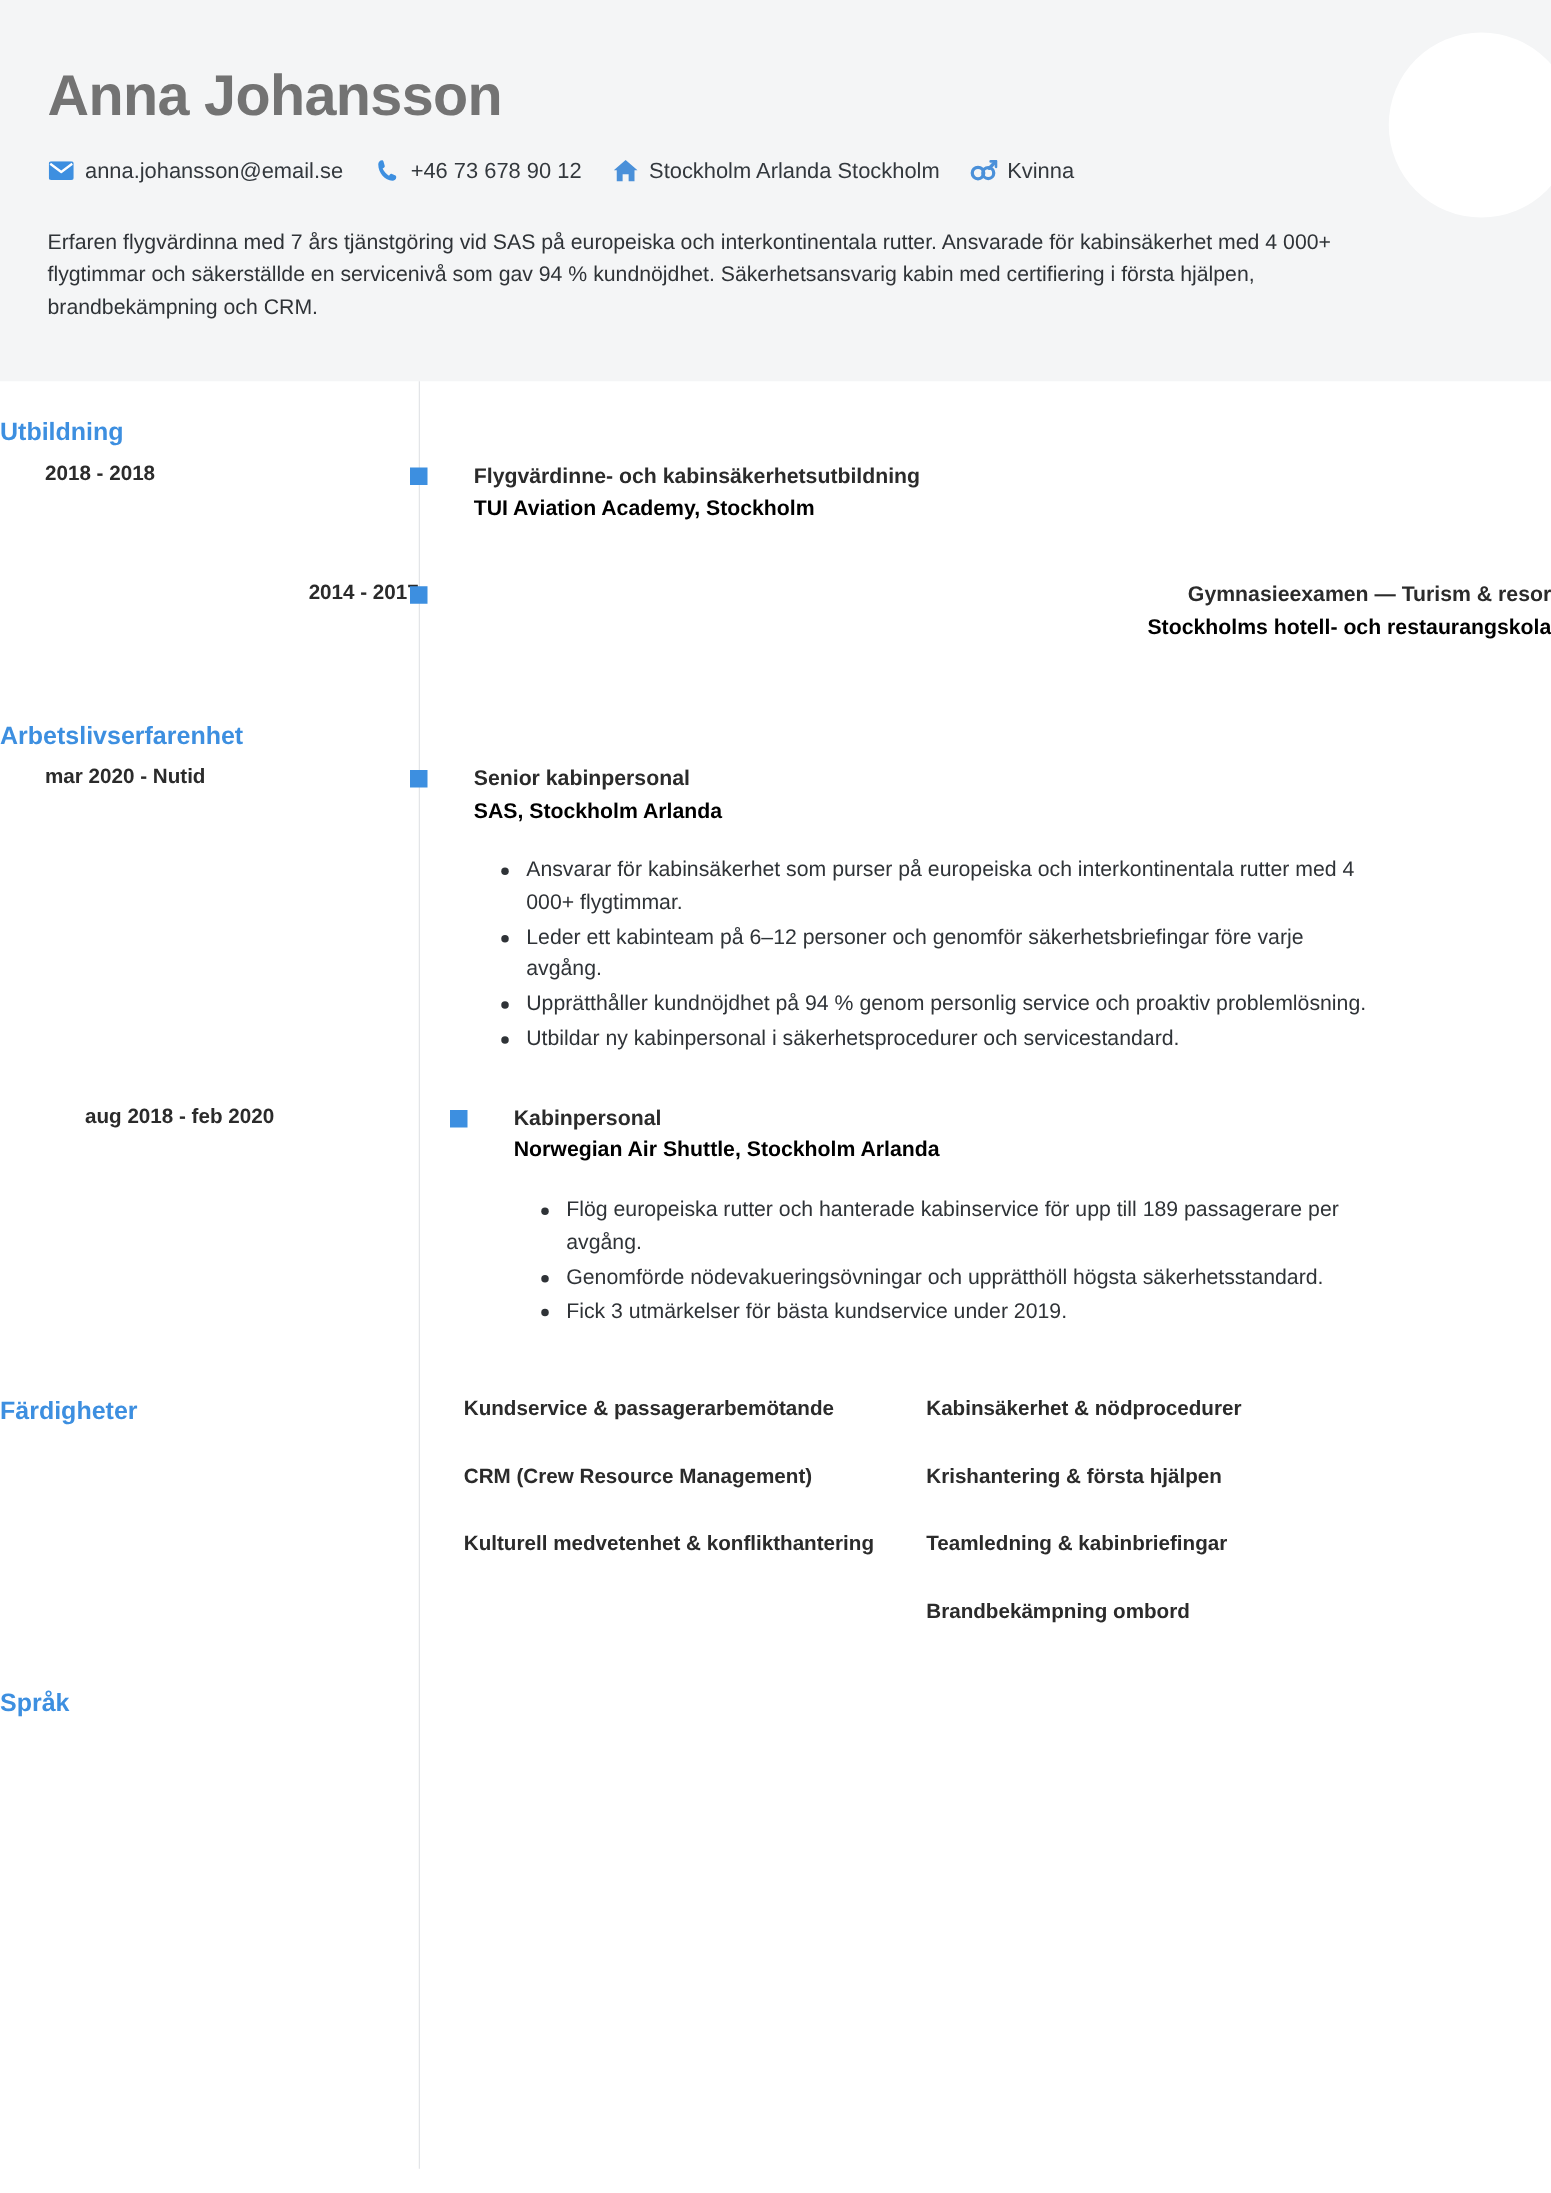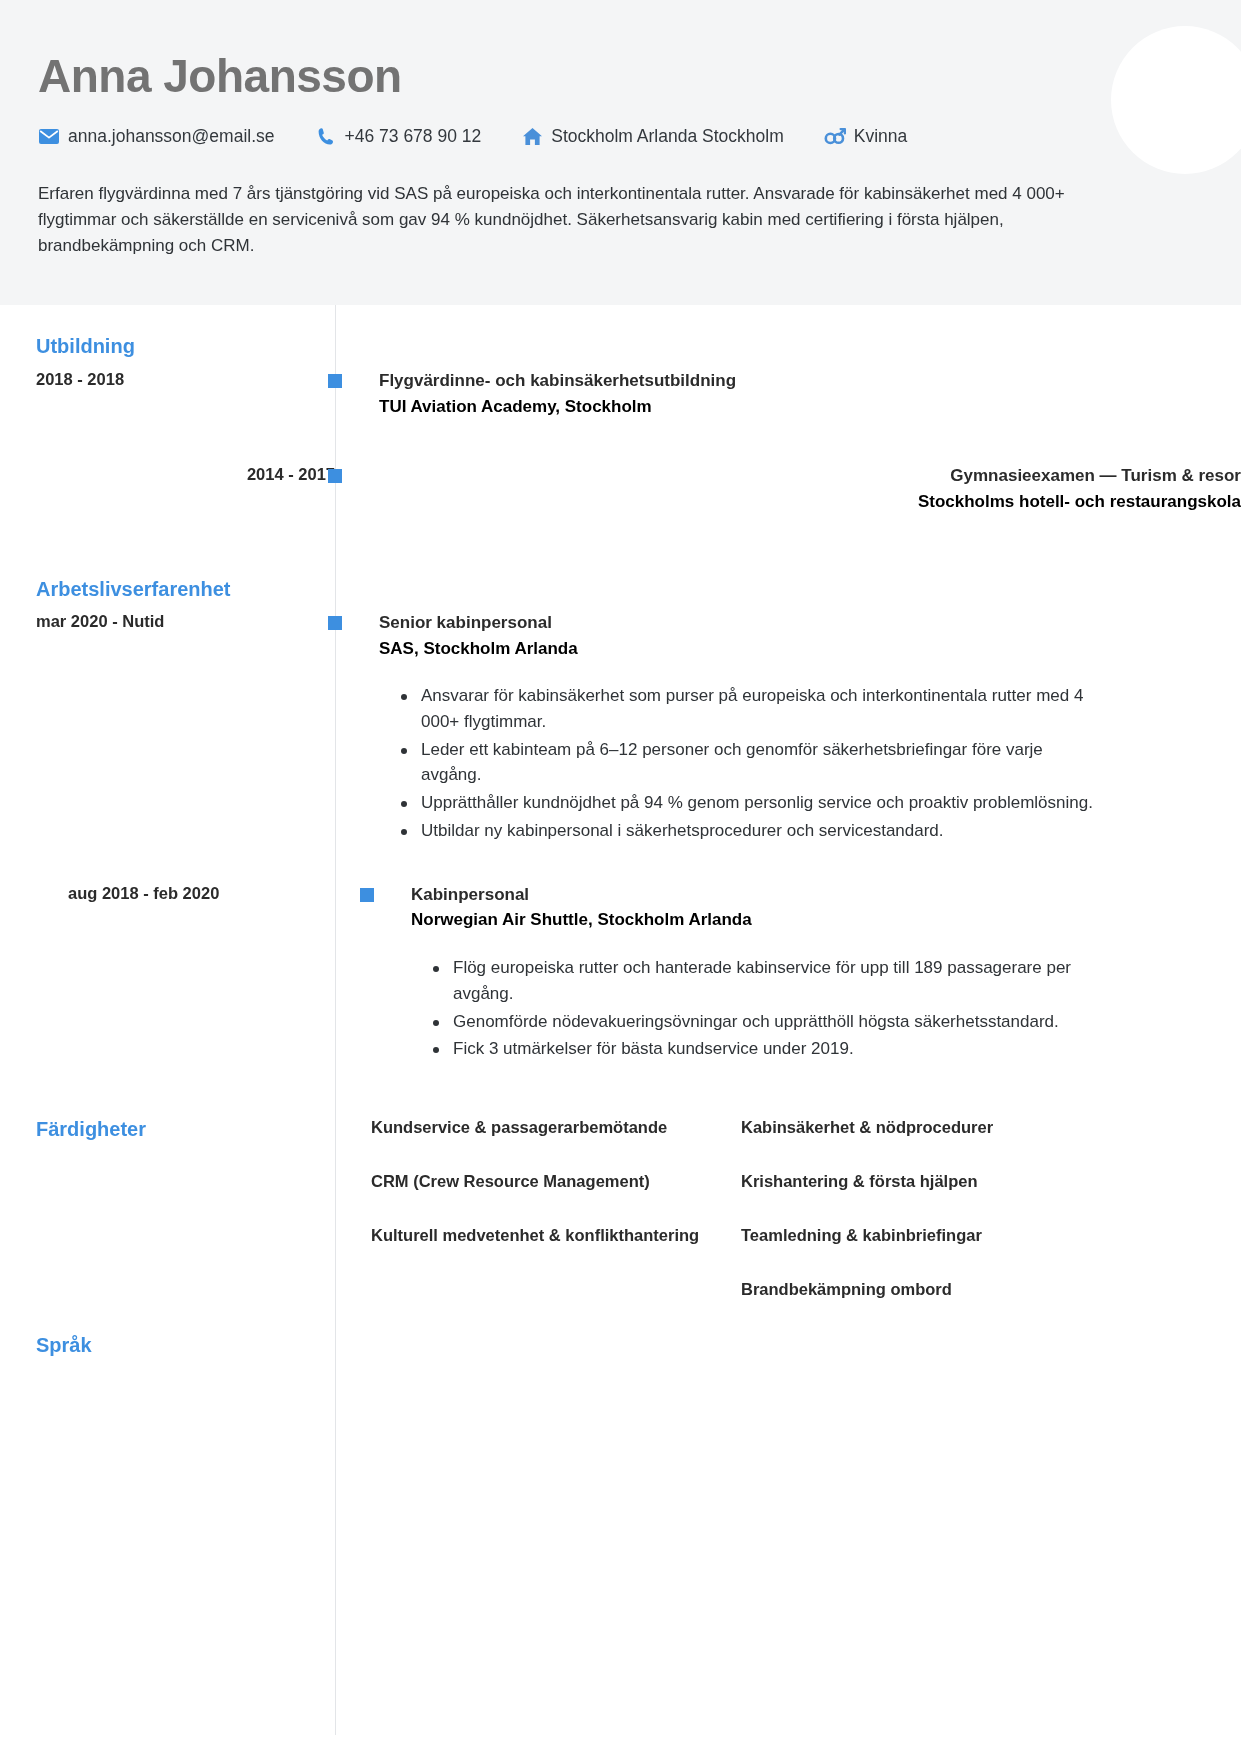--- a/index.html
+++ b/index.html
@@ -33,21 +33,21 @@
     font-weight:bold;
     color:#737373;
     letter-spacing:-0.5px;
     line-height:1.05;
     margin-bottom:26px;
   }
   .contact-row {
     display:flex;
     align-items:center;
     flex-wrap:nowrap;
-    gap:16px;
+    gap:0px;
     font-size:17.5px;
     color:#33383d;
     margin-bottom:34px;
   }
   .contact-item {
     display:flex;
     align-items:center;
     margin-right:24px;
     white-space:nowrap;
   }
@@ -81,21 +81,20 @@
     background:#e3e5e8;
   }
   .section {
     display:flex;
     align-items:flex-start;
     position:relative;
   }
   .sec-label {
     width:335px;
     flex:0 0 335px;
-    padding-left:36px;
     padding-top:2px;
   }
   .sec-label h2 {
     font-size:20px;
     font-weight:bold;
     color:#3d8fe0;
   }
   .sec-body { flex:1 1 auto; }
 
   
@@ -339,19 +338,19 @@
         <div class="skill-col">
           <div class="skill-item">Kabinsäkerhet &amp; nödprocedurer</div>
           <div class="skill-item">Krishantering &amp; första hjälpen</div>
           <div class="skill-item">Teamledning &amp; kabinbriefingar</div>
           <div class="skill-item">Brandbekämpning ombord</div>
         </div>
       </div>
     </div>
   </div>
 
-  <div class="section" style="gap:11px;">
+  <div class="section" style="margin-top:18px;gap:11px;">
     <div class="sec-label">
       <h2>Språk</h2>
     </div>
   </div>
 
 </div>
 
 </body></html>

